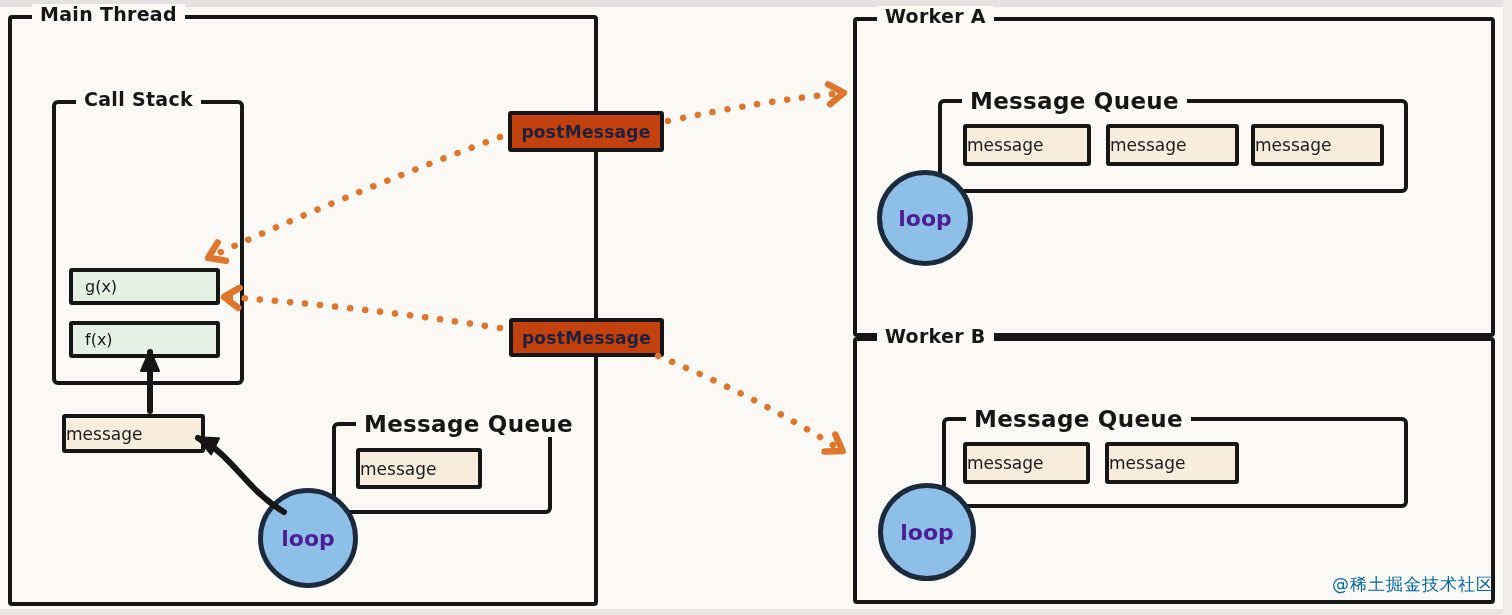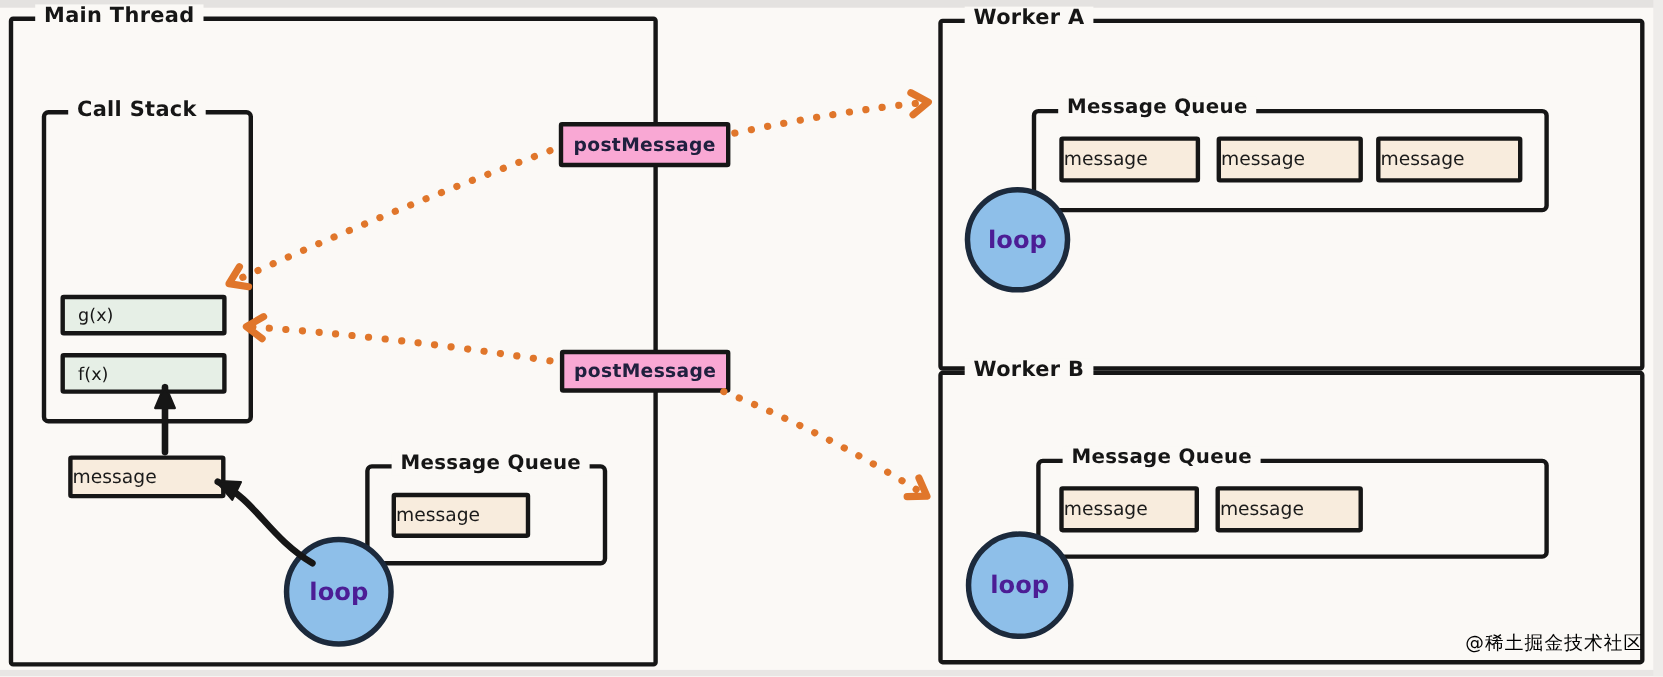--- a/index.html
+++ b/index.html
@@ -14,25 +14,25 @@
   .strip-bottom { position:absolute; left:0; top:609px; width:1512px; height:6px; background:#e8e6e4; }
   .strip-right  { position:absolute; left:1503px; top:0; width:9px; height:615px; background:#eeecea; }
 
   .box { position:absolute; border:4px solid #161616; border-radius:6px; background:transparent; }
   .legend {
     position:absolute; top:-15px; left:20px;
     background:#fbf9f6; padding:0 8px;
     font-size:19px; font-weight:600; letter-spacing:.3px;
     line-height:1.15; white-space:nowrap; color:#161616;
   }
-  .legend.small { font-size:18px; }
+  .legend.small { font-size:23px; }
 
   
   #main-thread { left:8px; top:15px; width:590px; height:591px; border-radius:4px; }
-  #call-stack  { left:26px; top:81px; width:192px; height:285px; }
+  #call-stack  { left:40px; top:81px; width:192px; height:285px; }
   .frame {
     position:absolute; left:13px; width:151px; height:37px;
     border:4px solid #161616; border-radius:3px; background:#e6efe6;
     display:flex; align-items:center; padding-left:12px;
     font-size:16px; color:#161616;
   }
   #frame-g { top:164px; }
   #frame-f { top:217px; }
   .msgbox {
     border:4px solid #161616; border-radius:3px; background:#f8ecdd;
@@ -46,21 +46,21 @@
   .loop-circle {
     position:absolute; border:5px solid #1c2a3c; border-radius:50%;
     background:#8ebfe9; display:flex; align-items:center; justify-content:center;
     font-size:22px; font-weight:600; color:#4c1d95; z-index:3;
   }
   #main-loop { left:246px; top:469px; width:100px; height:100px; }
 
   
   .postmessage {
     position:absolute; border:4px solid #161616; border-radius:3px;
-    background:#f9a8d4; display:flex; align-items:center; justify-content:center;
+    background:#c2410c; display:flex; align-items:center; justify-content:center;
     font-size:17px; font-weight:700; letter-spacing:.3px; color:#20203f; z-index:4;
   }
   #postmessage-top    { left:508px; top:111px; width:156px; height:41px; }
   #postmessage-bottom { left:509px; top:318px; width:155px; height:39px; }
 
   
   #worker-a { left:853px; top:17px;  width:642px; height:320px; border-radius:4px; }
   #worker-b { left:853px; top:337px; width:642px; height:267px; border-radius:4px;text-align:center; }
   #worker-a-mq { left:81px; top:78px; width:470px; height:94px; z-index:2; }
   #worker-b-mq { left:85px; top:76px; width:466px; height:91px; z-index:2; }
@@ -70,21 +70,21 @@
   #wa-m3 { left:309px; width:133px; }
   #wb-m1 { left:17px;  top:22px; width:127px; height:41px; }
   #wb-m2 { left:159px; top:22px; width:134px; height:41px; }
   #worker-a-loop { left:20px; top:149px; width:96px; height:96px; }
   #worker-b-loop { left:21px; top:142px; width:98px; height:98px; }
 
   #arrow-layer { position:absolute; left:0; top:0; width:1512px; height:615px; z-index:5; pointer-events:none; }
 
   #watermark {
     position:absolute; left:1332px; top:573px; z-index:6;
-    font-size:17px; color:#000000; letter-spacing:1px; white-space:nowrap;
+    font-size:17px; color:#0369a1; letter-spacing:1px; white-space:nowrap;
   }
 </style>
 </head>
 <body>
 
 <div class="canvas">
 
   <div class="strip-top"></div>
   <div class="strip-bottom"></div>
   <div class="strip-right"></div>

